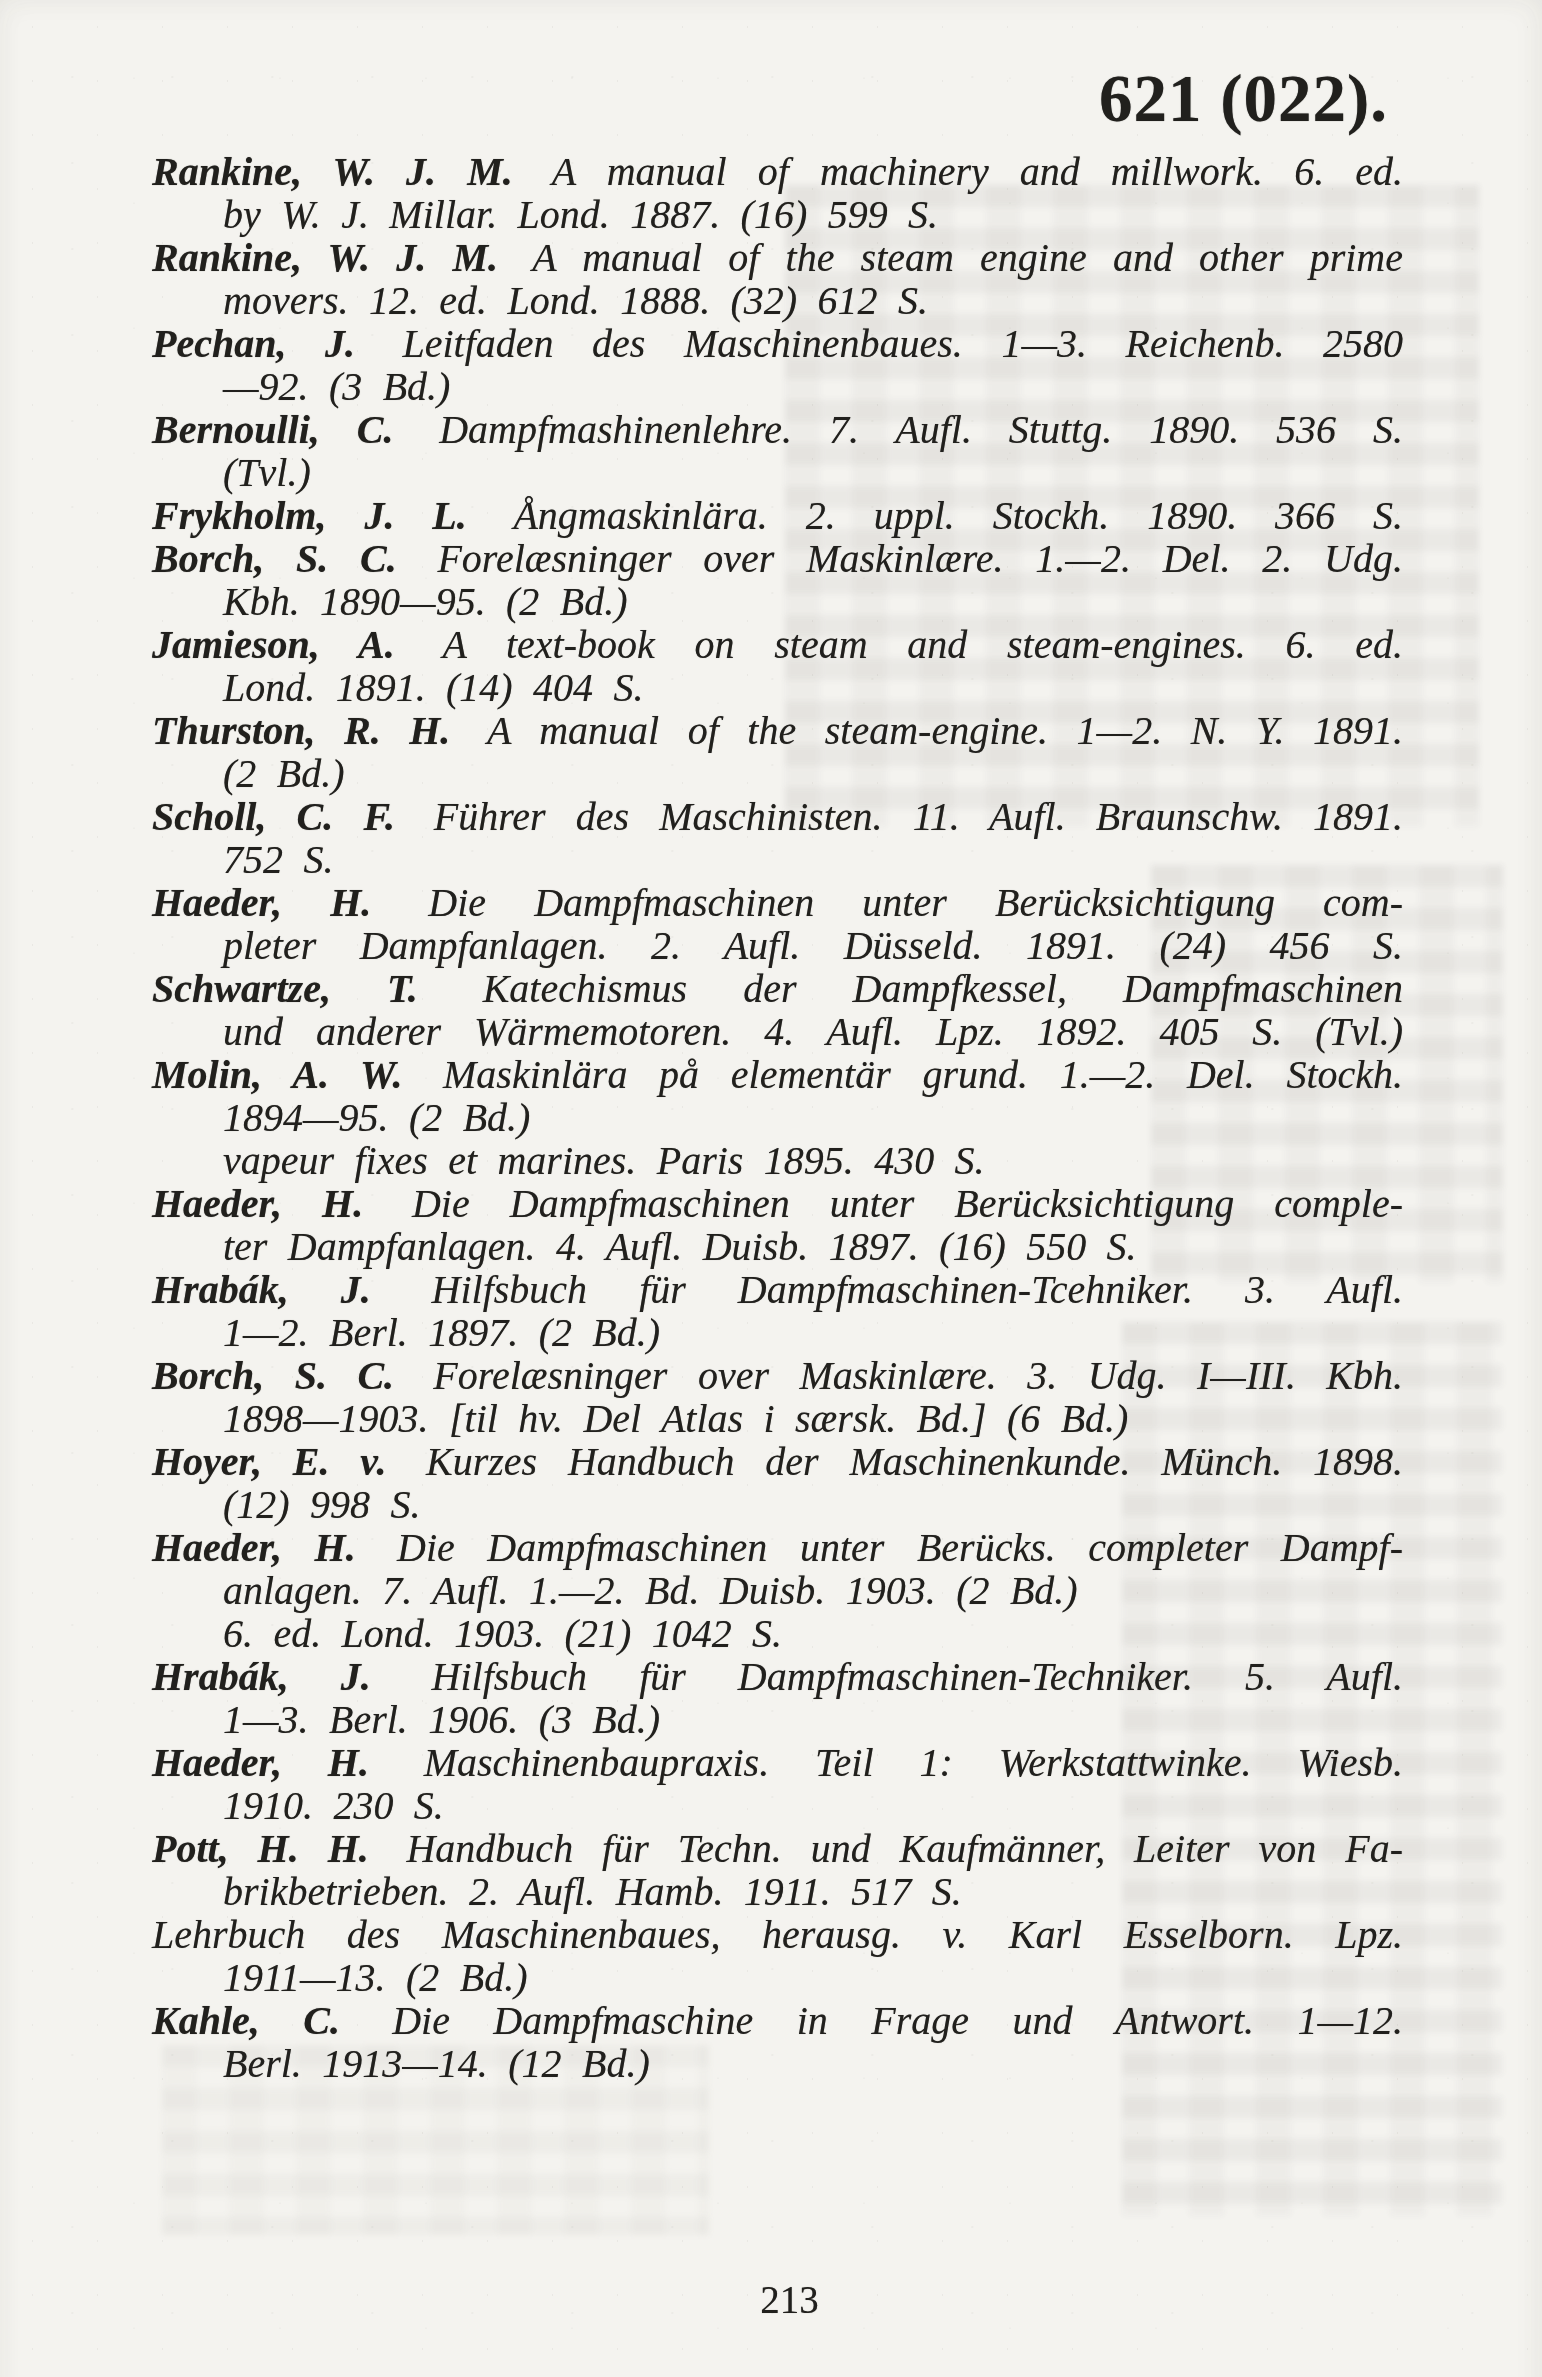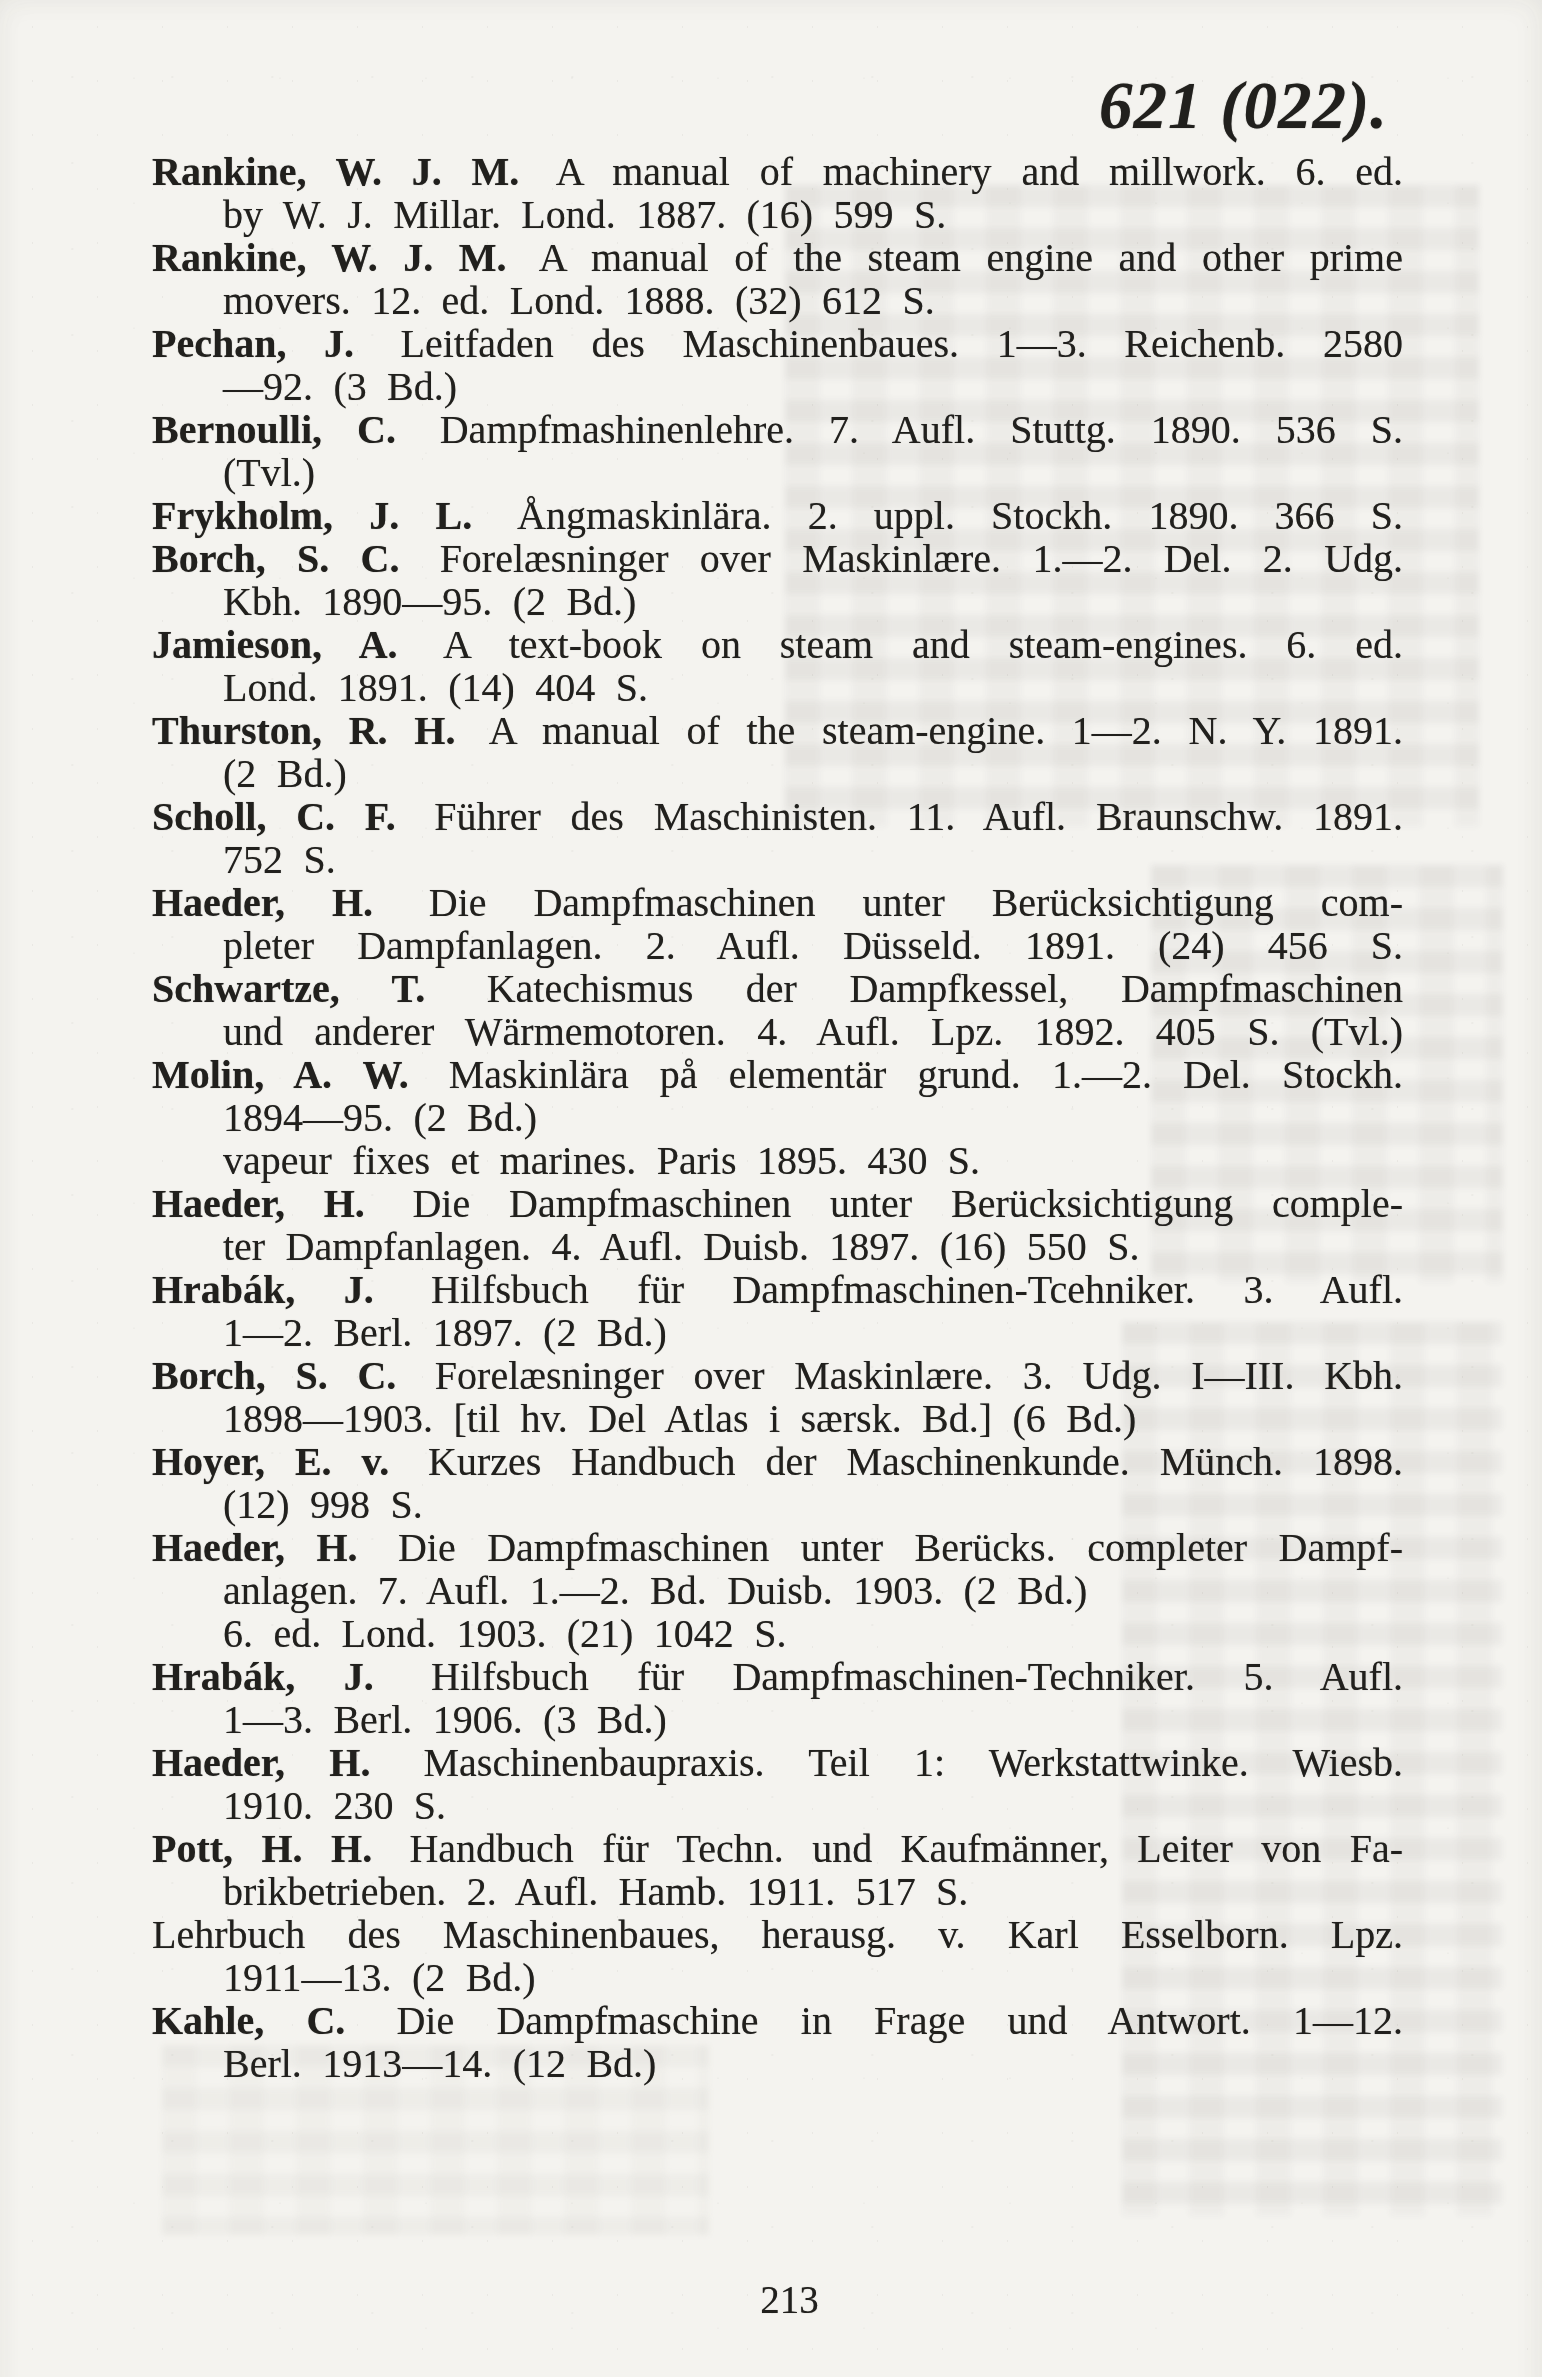--- a/index.html
+++ b/index.html
@@ -30,45 +30,45 @@
     pointer-events: none;
     background-image:
       repeating-linear-gradient(180deg, rgba(98,94,86,0.075) 0 22px, transparent 22px 43px),
       repeating-linear-gradient(90deg, rgba(98,94,86,0.05) 0 35px, transparent 35px 67px);
     filter: blur(3.3px);
     opacity: 0.85;
   }
 
   .classmark {
     position: absolute;
-    top: 69px;
+    top: 62px;
     right: 155px;
     font-size: 67px;
     font-weight: 700;
     line-height: 1.1;
     letter-spacing: 1px;
     text-shadow: 0 0 1px rgba(30,28,25,0.55);
     white-space: nowrap;
-    font-style: italic;
   }
 
   .bib {
     position: absolute;
     left: 152px;
     top: 150px;
     width: 1251px;
   }
   .entry { margin: 0; }
   .line {
     height: 43px;
     line-height: 43px;
     font-size: 40px;
     white-space: nowrap;
     word-spacing: 0.26em;
     text-shadow: 0 0 0.7px rgba(32,30,27,0.5);
+    font-style: italic;
   }
   .line.full {
     text-align: justify;
     text-align-last: justify;
     word-spacing: 0.10em;
   }
   .line.cont { padding-left: 71px; }
   .line.cont.full { padding-left: 71px; }
   .author {
     font-weight: 700;

